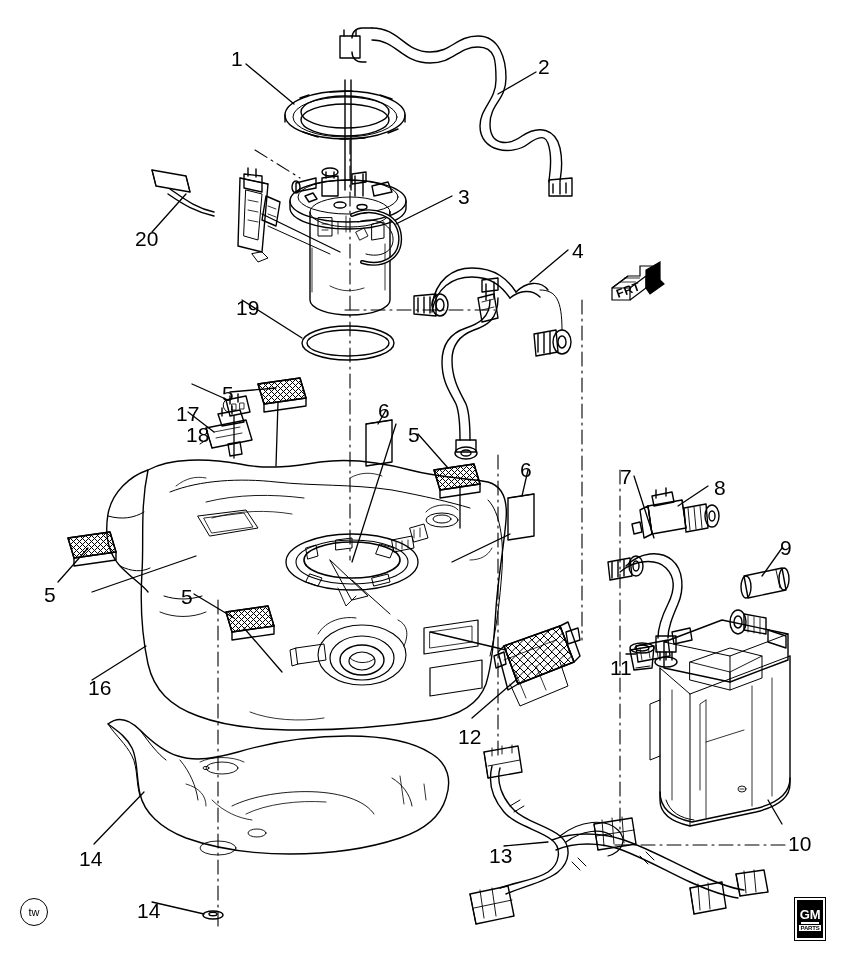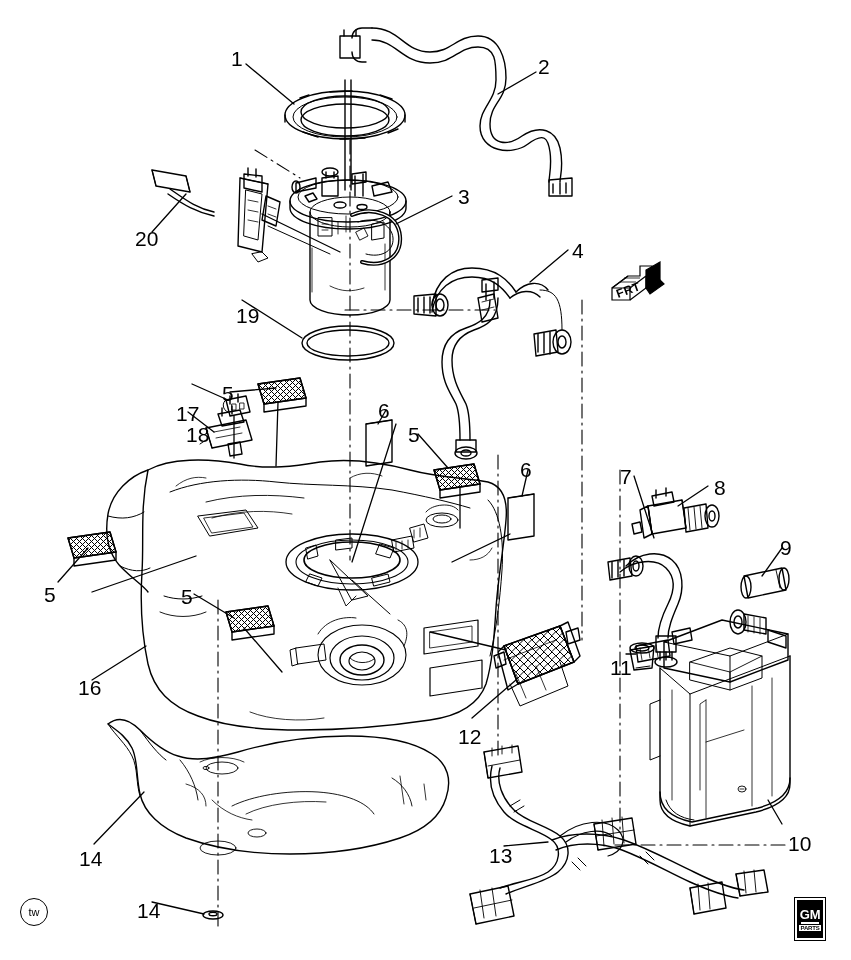--- a/index.html
+++ b/index.html
@@ -543,24 +543,24 @@
   <div class="callout" style="left:520px;top:459px;">6</div>
   <div class="callout" style="left:620px;top:466px;">7</div>
   <div class="callout" style="left:714px;top:477px;">8</div>
   <div class="callout" style="left:780px;top:537px;">9</div>
   <div class="callout" style="left:788px;top:833px;">10</div>
   <div class="callout" style="left:610px;top:651px;margin-top:6px;">11</div>
   <div class="callout" style="left:458px;top:726px;">12</div>
   <div class="callout" style="left:489px;top:845px;">13</div>
   <div class="callout" style="left:137px;top:900px;">14</div>
   <div class="callout" style="left:79px;top:848px;">14</div>
-  <div class="callout" style="left:78px;top:677px;">16</div>
+  <div class="callout" style="left:88px;top:677px;">16</div>
   <div class="callout" style="left:176px;top:403px;">17</div>
   <div class="callout" style="left:186px;top:376px;margin-top:48px;">18</div>
-  <div class="callout" style="left:236px;top:297px;margin-top:8px;">19</div>
+  <div class="callout" style="left:236px;top:297px;">19</div>
   <div class="callout" style="left:135px;top:228px;">20</div>
 
   <div class="tw-mark">tw</div>
 
   <div class="gm-badge">
     <div class="gm-in">
       <div class="gm-t">GM</div>
       <div class="gm-bar"></div>
       <div class="gm-s">PARTS</div>
     </div>

